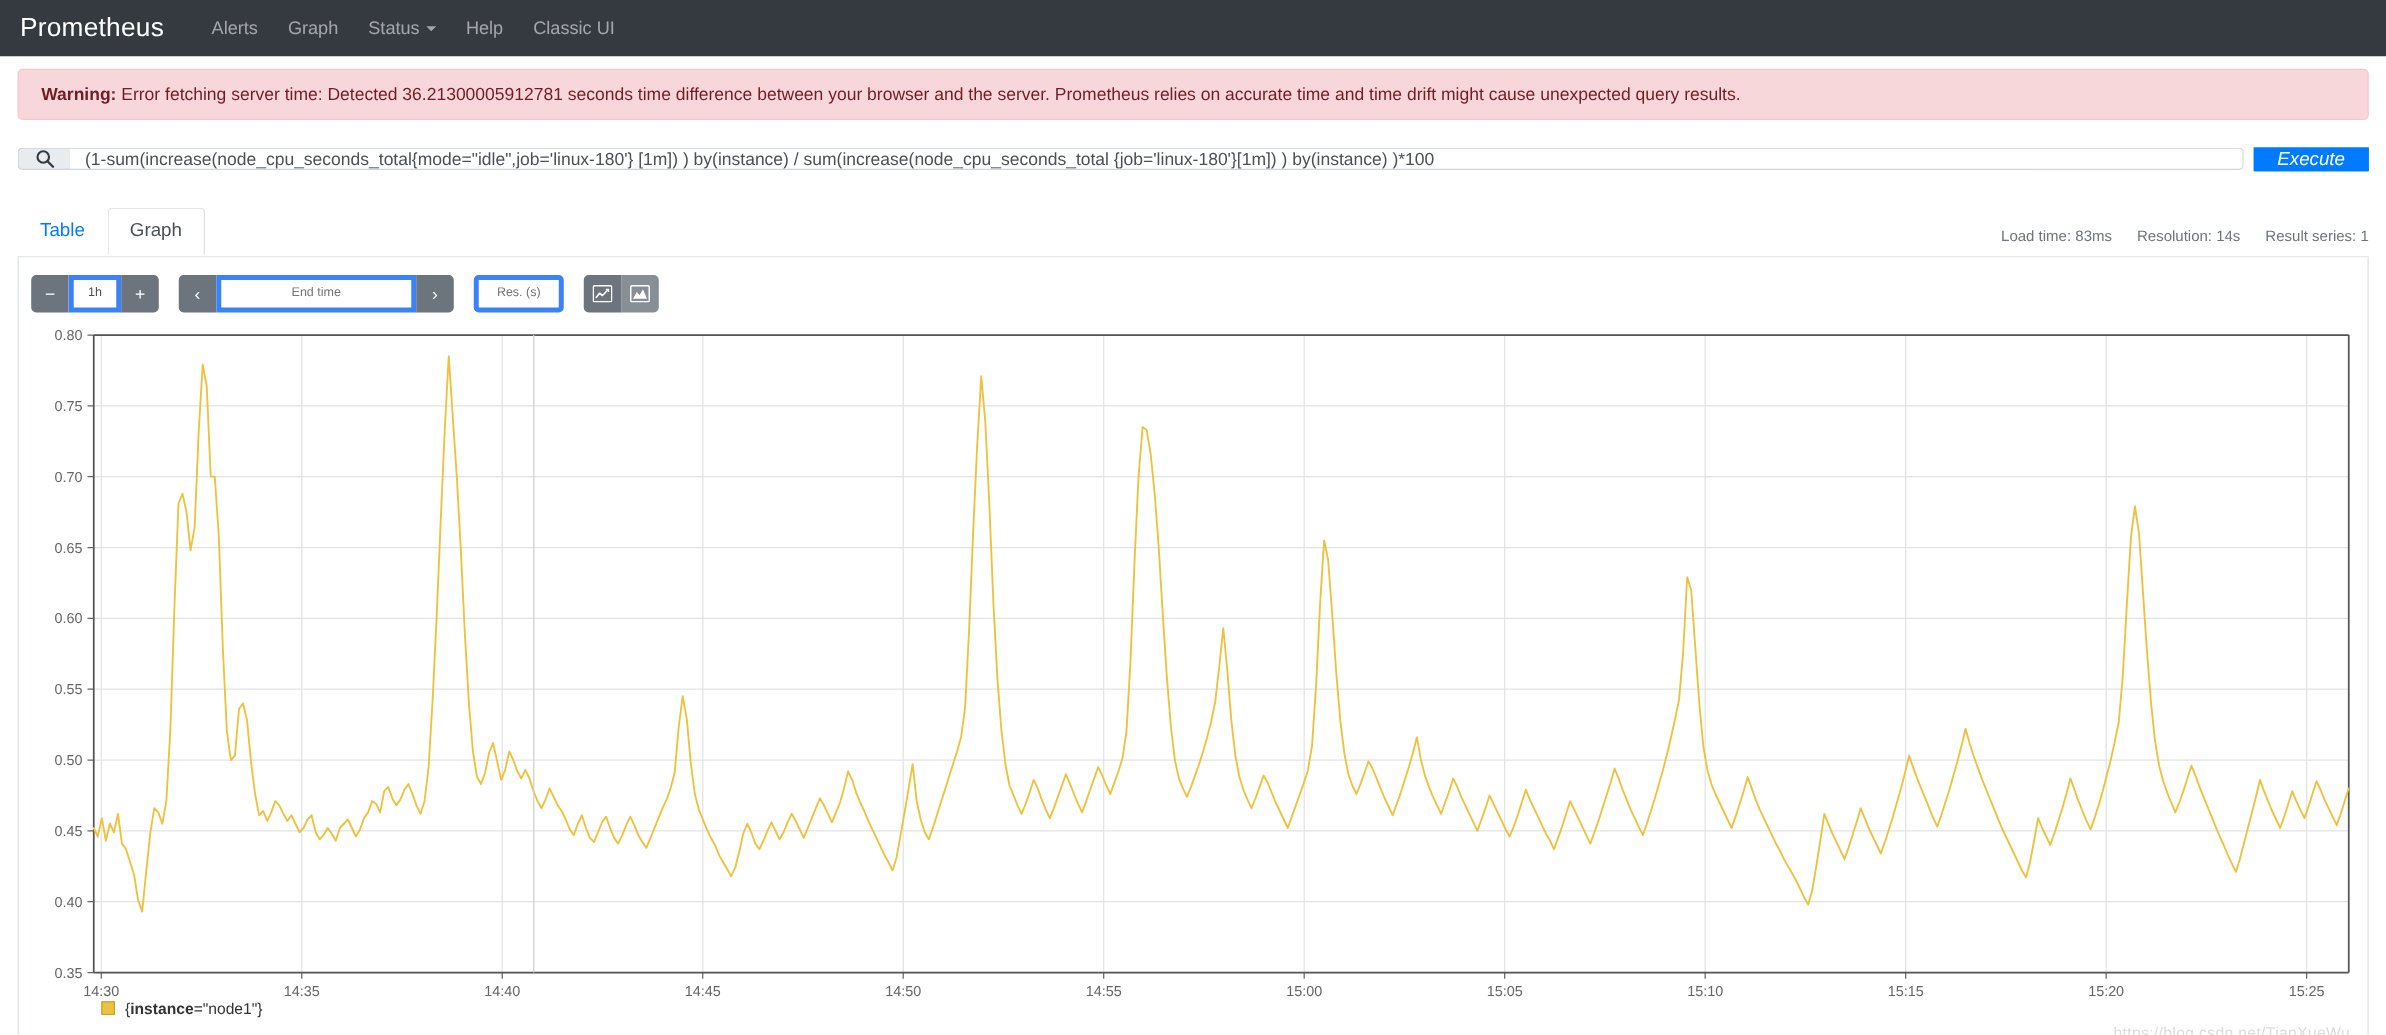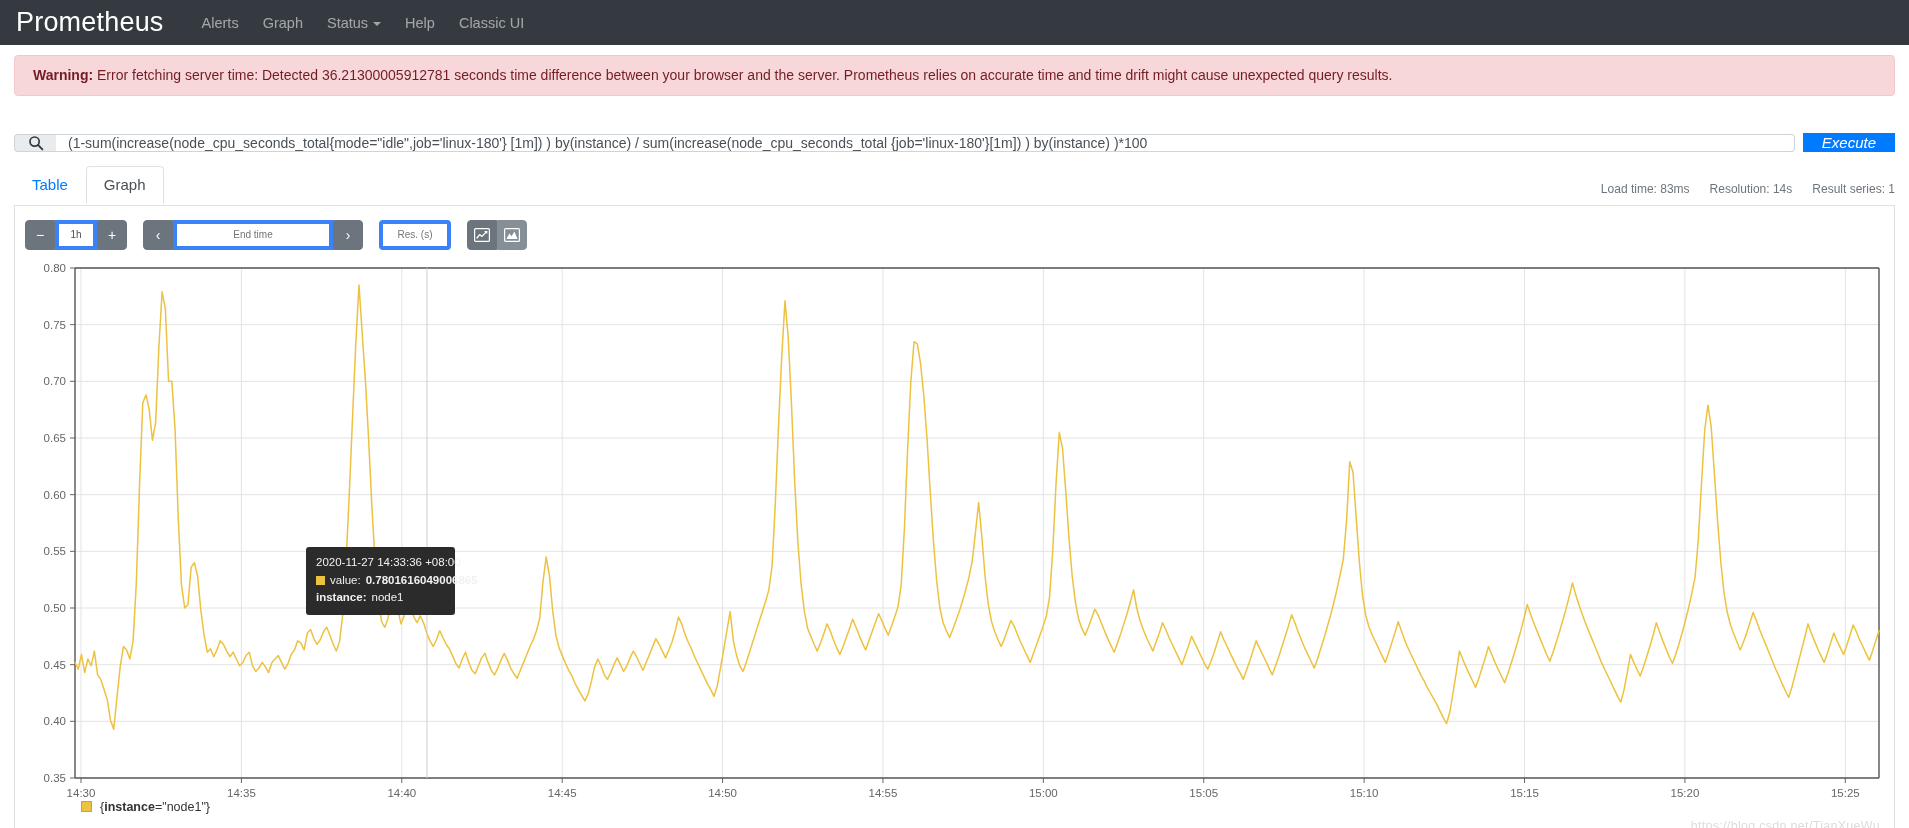--- a/index.html
+++ b/index.html
@@ -16,21 +16,21 @@
   .navbar {
     height: 45px;
     background: #343a40;
     display: flex;
     align-items: center;
     padding: 0 16px;
     gap: 0;
   }
   .brand {
     color: #ffffff;
-    font-size: 27px;
+    font-size: 21px;
     font-weight: 400;
     letter-spacing: .2px;
     margin-right: 26px;
     cursor: pointer;
   }
   .nav-link {
     color: rgba(255,255,255,.55);
     font-size: 14.5px;
     padding: 4px 12px;
     cursor: pointer;
@@ -55,21 +55,21 @@
     color: #721c24;
     font-size: 14px;
     padding: 11px 18px;
     line-height: 1.2;
   }
   .alert b { font-weight: 700; }
 
   
   .query-row {
     display: flex;
-    align-items: flex-end;
+    align-items: flex-start;
     margin: 12px 14px 0 14px;
     height: 34px;
   }
   .input-group { display: flex; flex: 1 1 auto; }
   .search-addon {
     width: 42px;
     border: 1px solid #ced4da;
     border-right: none;
     border-radius: 4px 0 0 4px;
     background: #e9ecef;
@@ -390,34 +390,20 @@
         <line x1="1818.312" y1="518" x2="1818.312" y2="523" stroke="#666" stroke-width="1"></line>
         <text x="1818.312" y="537" text-anchor="middle" font-family="Liberation Sans, sans-serif" font-size="11.5" fill="#666">15:25</text>
         <line x1="48" y1="8" x2="48" y2="518" stroke="#545454" stroke-width="1.4"></line>
         <line x1="48" y1="518" x2="1852" y2="518" stroke="#545454" stroke-width="1.4"></line>
         <line x1="48" y1="8" x2="1852" y2="8" stroke="#545454" stroke-width="1.4"></line>
         <line x1="1852" y1="8" x2="1852" y2="518" stroke="#545454" stroke-width="1.4"></line>
         <polyline points="48.00,402.40 51.23,409.20 54.45,394.47 57.68,412.60 60.91,399.00 64.14,405.80 67.36,391.07 70.59,414.87 73.82,419.40 77.04,429.60 80.27,439.80 83.50,460.20 86.73,469.27 89.95,437.53 93.18,406.93 96.41,386.53 99.64,389.93 102.86,399.00 106.09,380.87 109.32,323.07 112.54,225.60 115.77,142.87 119.00,134.93 122.23,149.67 125.45,180.27 128.68,162.13 131.91,86.20 135.13,31.80 138.36,48.80 141.59,121.33 144.82,121.33 148.04,168.93 151.27,258.47 154.50,325.33 157.72,348.00 160.95,344.60 164.18,307.20 167.41,302.67 170.63,316.27 173.86,350.27 177.09,375.20 180.31,392.20 183.54,388.80 186.77,396.73 190.00,389.93 193.22,380.87 196.45,384.27 199.68,391.07 202.91,396.73 206.13,392.20 209.36,399.00 212.59,405.80 215.81,402.40 219.04,395.60 222.27,392.20 225.50,405.80 228.72,411.47 231.95,408.07 235.18,402.40 238.40,406.93 241.63,412.60 244.86,402.40 248.09,399.00 251.31,395.60 254.54,402.40 257.77,409.20 260.99,403.53 264.22,394.47 267.45,389.93 270.68,380.87 273.90,383.13 277.13,389.93 280.36,372.93 283.58,369.53 286.81,378.60 290.04,384.27 293.27,379.73 296.49,371.80 299.72,367.27 302.95,375.20 306.18,384.27 309.40,391.07 312.63,380.87 315.86,353.67 319.08,300.40 322.31,233.53 325.54,157.60 328.77,83.93 331.99,25.00 335.22,73.73 338.45,121.33 341.67,180.27 344.90,247.13 348.13,302.67 351.36,341.20 354.58,361.60 357.81,367.27 361.04,358.20 364.26,342.33 367.49,334.40 370.72,349.13 373.95,363.87 377.17,355.93 380.40,341.20 383.63,348.00 386.86,357.07 390.08,362.73 393.31,355.93 396.54,362.73 399.76,372.93 402.99,380.87 406.22,386.53 409.45,379.73 412.67,370.67 415.90,377.47 419.13,384.27 422.35,388.80 425.58,395.60 428.81,403.53 432.04,408.07 435.26,399.00 438.49,392.20 441.72,402.40 444.94,410.33 448.17,413.73 451.40,405.80 454.63,397.87 457.85,393.33 461.08,402.40 464.31,410.33 467.53,414.87 470.76,408.07 473.99,400.13 477.22,393.33 480.44,400.13 483.67,408.07 486.90,413.73 490.13,418.27 493.35,410.33 496.58,402.40 499.81,394.47 503.03,386.53 506.26,379.73 509.49,370.67 512.72,358.20 515.94,321.93 519.17,297.00 522.40,315.13 525.62,350.27 528.85,375.20 532.08,387.67 535.31,395.60 538.53,403.53 541.76,410.33 544.99,416.00 548.21,423.93 551.44,429.60 554.67,435.27 557.90,440.93 561.12,434.13 564.35,421.67 567.58,406.93 570.81,399.00 574.03,405.80 577.26,414.87 580.49,419.40 583.71,412.60 586.94,404.67 590.17,397.87 593.40,404.67 596.62,411.47 599.85,405.80 603.08,397.87 606.30,391.07 609.53,396.73 612.76,403.53 615.99,410.33 619.21,402.40 622.44,394.47 625.67,386.53 628.89,378.60 632.12,384.27 635.35,391.07 638.58,397.87 641.80,389.93 645.03,382.00 648.26,370.67 651.48,357.07 654.71,363.87 657.94,374.07 661.17,382.00 664.39,388.80 667.62,396.73 670.85,403.53 674.08,410.33 677.30,417.13 680.53,423.93 683.76,429.60 686.98,436.40 690.21,426.20 693.44,408.07 696.67,389.93 699.89,370.67 703.12,351.40 706.35,380.87 709.57,395.60 712.80,405.80 716.03,411.47 719.26,402.40 722.48,392.20 725.71,382.00 728.94,371.80 732.16,361.60 735.39,351.40 738.62,341.20 741.85,329.87 745.07,306.07 748.30,243.73 751.53,165.53 754.75,96.40 757.98,40.87 761.21,77.13 764.44,142.87 767.66,221.07 770.89,282.27 774.12,324.20 777.35,351.40 780.57,368.40 783.80,376.33 787.03,384.27 790.25,391.07 793.48,383.13 796.71,374.07 799.94,363.87 803.16,370.67 806.39,379.73 809.62,387.67 812.84,394.47 816.07,386.53 819.30,377.47 822.53,368.40 825.75,359.33 828.98,367.27 832.21,375.20 835.43,383.13 838.66,389.93 841.89,380.87 845.12,371.80 848.34,362.73 851.57,353.67 854.80,360.47 858.03,368.40 861.25,375.20 864.48,366.13 867.71,357.07 870.93,346.87 874.16,325.33 877.39,268.67 880.62,189.33 883.84,121.33 887.07,81.67 890.30,83.93 893.52,103.20 896.75,134.93 899.98,178.00 903.21,231.27 906.43,281.13 909.66,320.80 912.89,348.00 916.11,362.73 919.34,370.67 922.57,377.47 925.80,369.53 929.02,360.47 932.25,351.40 935.48,341.20 938.70,329.87 941.93,317.40 945.16,301.53 948.39,273.20 951.61,242.60 954.84,276.60 958.07,316.27 961.30,344.60 964.52,361.60 967.75,371.80 970.98,379.73 974.20,386.53 977.43,378.60 980.66,369.53 983.89,360.47 987.11,366.13 990.34,374.07 993.57,382.00 996.79,388.80 1000.02,395.60 1003.25,402.40 1006.48,393.33 1009.70,384.27 1012.93,375.20 1016.16,366.13 1019.38,355.93 1022.61,336.67 1025.84,289.07 1029.07,223.33 1032.29,172.33 1035.52,188.20 1038.75,231.27 1041.97,277.73 1045.20,316.27 1048.43,342.33 1051.66,359.33 1054.88,368.40 1058.11,375.20 1061.34,367.27 1064.57,358.20 1067.79,349.13 1071.02,354.80 1074.25,362.73 1077.47,370.67 1080.70,378.60 1083.93,385.40 1087.16,392.20 1090.38,383.13 1093.61,374.07 1096.84,363.87 1100.06,353.67 1103.29,342.33 1106.52,329.87 1109.75,348.00 1112.97,360.47 1116.20,369.53 1119.43,377.47 1122.65,384.27 1125.88,391.07 1129.11,382.00 1132.34,372.93 1135.56,362.73 1138.79,369.53 1142.02,377.47 1145.25,384.27 1148.47,391.07 1151.70,397.87 1154.93,404.67 1158.15,395.60 1161.38,386.53 1164.61,376.33 1167.84,383.13 1171.06,389.93 1174.29,396.73 1177.52,403.53 1180.74,409.20 1183.97,401.27 1187.20,392.20 1190.43,382.00 1193.65,371.80 1196.88,379.73 1200.11,386.53 1203.33,393.33 1206.56,400.13 1209.79,406.93 1213.02,412.60 1216.24,419.40 1219.47,410.33 1222.70,401.27 1225.92,391.07 1229.15,380.87 1232.38,387.67 1235.61,394.47 1238.83,401.27 1242.06,408.07 1245.29,414.87 1248.52,405.80 1251.74,396.73 1254.97,386.53 1258.20,376.33 1261.42,366.13 1264.65,354.80 1267.88,362.73 1271.11,371.80 1274.33,379.73 1277.56,387.67 1280.79,394.47 1284.01,401.27 1287.24,408.07 1290.47,399.00 1293.70,388.80 1296.92,378.60 1300.15,367.27 1303.38,355.93 1306.60,343.47 1309.83,329.87 1313.06,315.13 1316.29,299.27 1319.51,261.87 1322.74,201.80 1325.97,212.00 1329.19,257.33 1332.42,302.67 1335.65,336.67 1338.88,355.93 1342.10,367.27 1345.33,375.20 1348.56,382.00 1351.79,388.80 1355.01,395.60 1358.24,402.40 1361.47,393.33 1364.69,383.13 1367.92,372.93 1371.15,361.60 1374.38,370.67 1377.60,379.73 1380.83,387.67 1384.06,394.47 1387.28,401.27 1390.51,408.07 1393.74,414.87 1396.97,420.53 1400.19,427.33 1403.42,433.00 1406.65,438.67 1409.87,444.33 1413.10,451.13 1416.33,457.93 1419.56,463.60 1422.78,452.27 1426.01,433.00 1429.24,412.60 1432.47,391.07 1435.69,399.00 1438.92,406.93 1442.15,413.73 1445.37,420.53 1448.60,427.33 1451.83,418.27 1455.06,408.07 1458.28,397.87 1461.51,386.53 1464.74,394.47 1467.96,402.40 1471.19,409.20 1474.42,416.00 1477.65,422.80 1480.87,413.73 1484.10,403.53 1487.33,393.33 1490.55,382.00 1493.78,370.67 1497.01,358.20 1500.24,344.60 1503.46,353.67 1506.69,362.73 1509.92,370.67 1513.14,378.60 1516.37,386.53 1519.60,394.47 1522.83,401.27 1526.05,392.20 1529.28,382.00 1532.51,371.80 1535.74,360.47 1538.96,349.13 1542.19,336.67 1545.42,323.07 1548.64,334.40 1551.87,344.60 1555.10,353.67 1558.33,362.73 1561.55,370.67 1564.78,378.60 1568.01,386.53 1571.23,394.47 1574.46,402.40 1577.69,409.20 1580.92,416.00 1584.14,422.80 1587.37,429.60 1590.60,436.40 1593.82,442.07 1597.05,429.60 1600.28,412.60 1603.51,394.47 1606.73,402.40 1609.96,409.20 1613.19,416.00 1616.42,406.93 1619.64,396.73 1622.87,386.53 1626.10,375.20 1629.32,362.73 1632.55,371.80 1635.78,380.87 1639.01,388.80 1642.23,396.73 1645.46,403.53 1648.69,394.47 1651.91,384.27 1655.14,372.93 1658.37,360.47 1661.60,348.00 1664.82,333.27 1668.05,317.40 1671.28,280.00 1674.50,223.33 1677.73,170.07 1680.96,145.13 1684.19,166.67 1687.41,214.27 1690.64,261.87 1693.87,302.67 1697.09,333.27 1700.32,352.53 1703.55,365.00 1706.78,374.07 1710.00,382.00 1713.23,389.93 1716.46,382.00 1719.69,372.93 1722.91,362.73 1726.14,352.53 1729.37,360.47 1732.59,369.53 1735.82,377.47 1739.05,385.40 1742.28,393.33 1745.50,401.27 1748.73,409.20 1751.96,416.00 1755.18,423.93 1758.41,430.73 1761.64,437.53 1764.87,427.33 1768.09,414.87 1771.32,402.40 1774.55,389.93 1777.77,377.47 1781.00,363.87 1784.23,372.93 1787.46,380.87 1790.68,388.80 1793.91,395.60 1797.14,402.40 1800.36,393.33 1803.59,383.13 1806.82,372.93 1810.05,380.87 1813.27,387.67 1816.50,394.47 1819.73,385.40 1822.96,375.20 1826.18,365.00 1829.41,371.80 1832.64,379.73 1835.86,386.53 1839.09,393.33 1842.32,400.13 1845.55,391.07 1848.77,380.87 1852.00,370.67" fill="none" stroke="#edc240" stroke-width="1.5" stroke-linejoin="round" stroke-linecap="round"></polyline>
         <line x1="400" y1="8" x2="400" y2="518" stroke="#cfcfcf" stroke-width="1"></line>
       </svg>
 
-    <div class="tooltip">
-      <div class="tt-row">
-        <span>2020-11-27 14:33:36 +08:00</span>
-      </div>
-      <div class="tt-row">
-        <span class="tt-sw"></span>
-        <span>value:</span>
-        <span class="tt-b">0.7801616049006865</span>
-      </div>
-      <div class="tt-row">
-        <span class="tt-b">instance:</span>
-        <span>node1</span>
-      </div>
-    </div>
   </div>
 
   <div class="legend">
     <span class="legend-swatch"></span>
     <span><span>{</span><b>instance</b><span>="node1"}</span></span>
   </div>
 
 
   <div class="watermark">https://blog.csdn.net/TianXueWu</div>
 </div>

